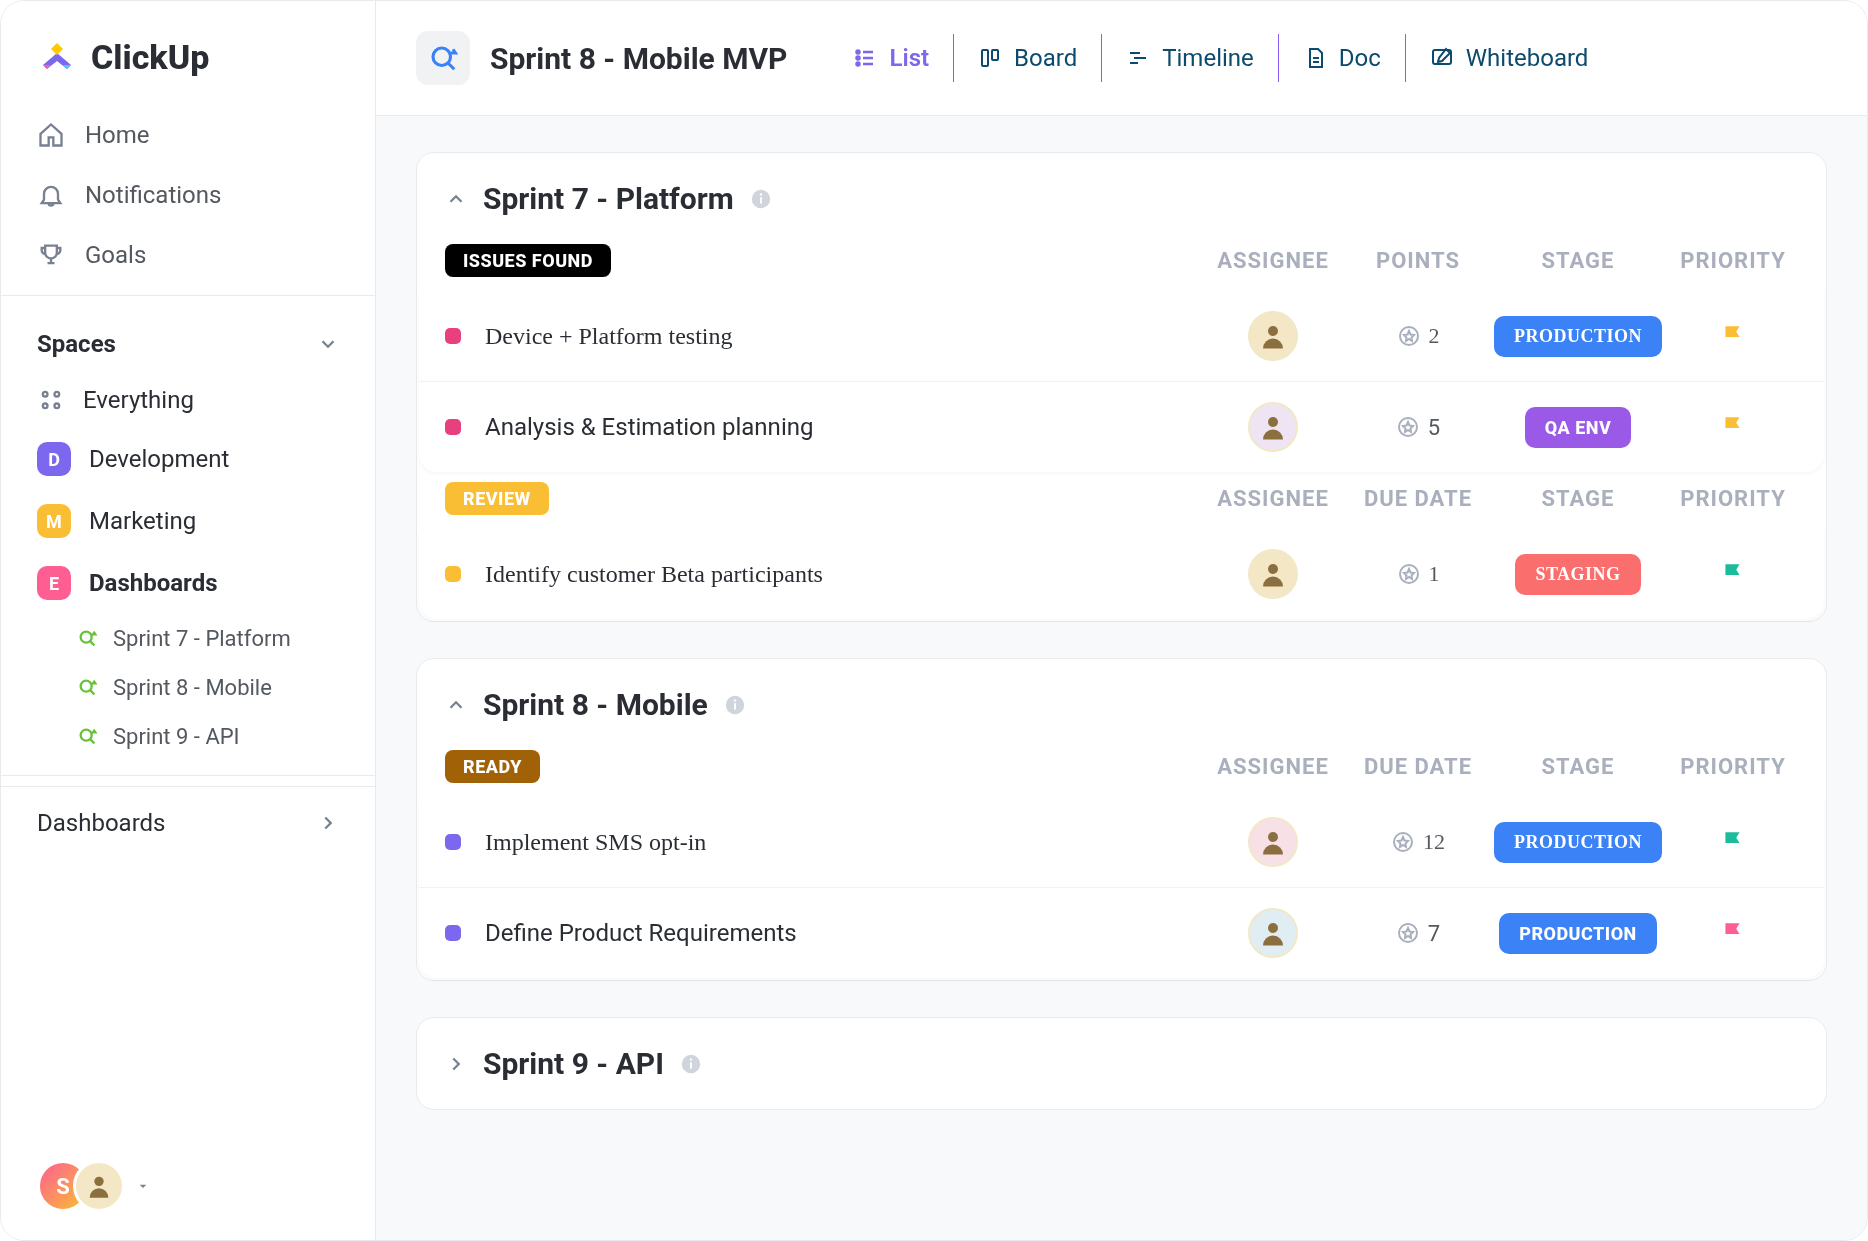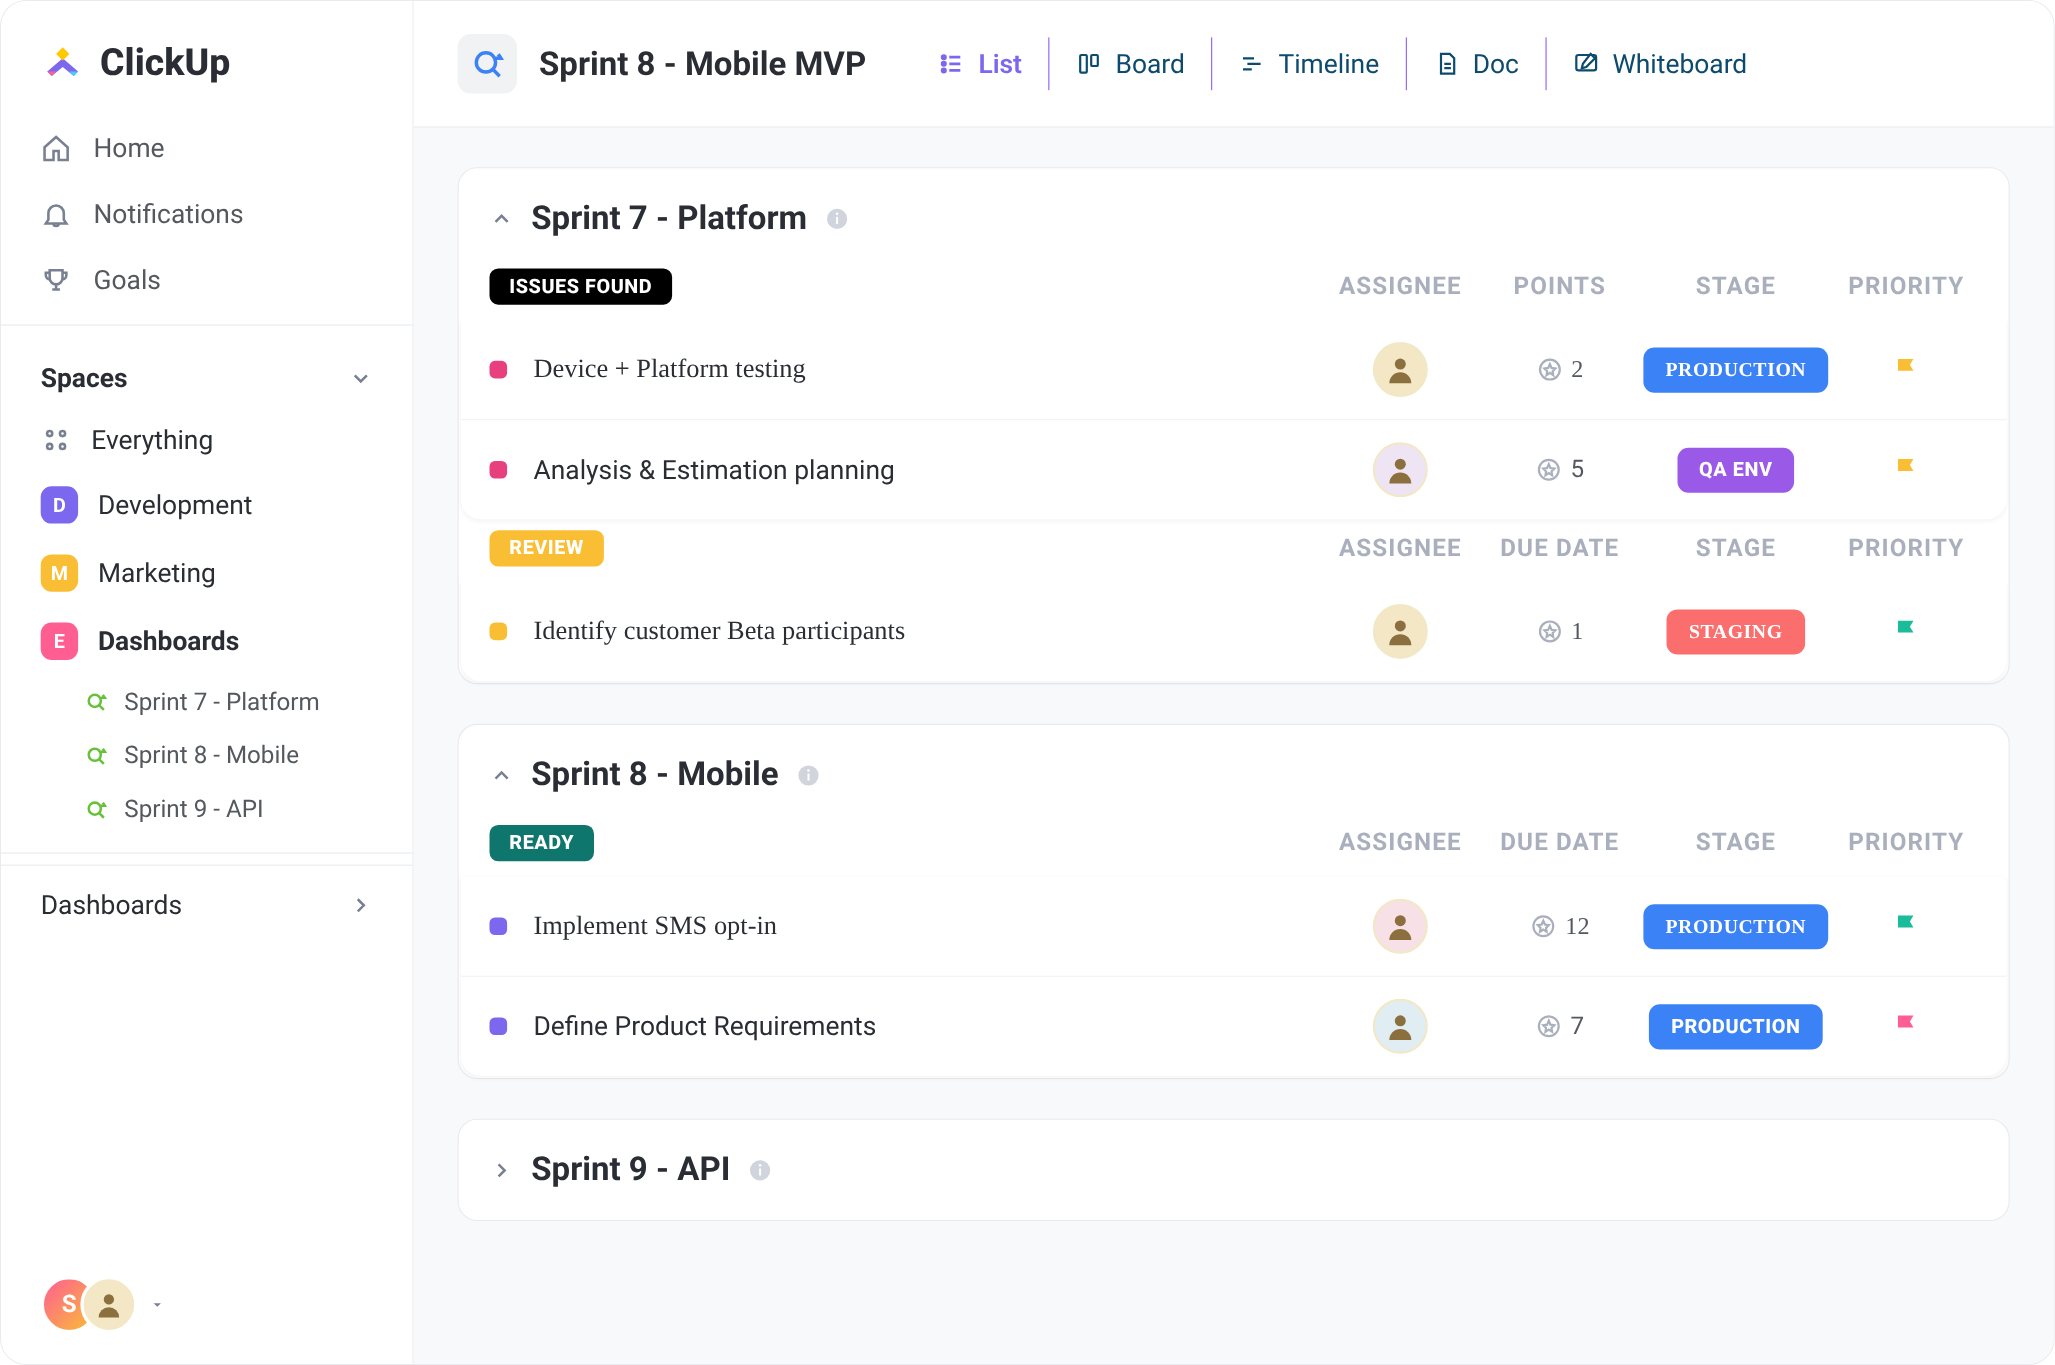--- a/index.html
+++ b/index.html
@@ -373,21 +373,21 @@
               <path d="M6 15 L12 9 L18 15"></path>
             </svg>
             <span class="sprint-title">Sprint  8  - Mobile</span>
             <svg class="info-icon" viewBox="0 0 24 24" fill="currentColor">
               <circle cx="12" cy="12" r="10" fill="#d0d4dc"></circle>
               <rect x="11" y="10" width="2" height="7" fill="#fff"></rect>
               <circle cx="12" cy="7" r="1.3" fill="#fff"></circle>
             </svg>
           </div>
           <div class="group-header">
-            <span class="status-pill" style="background:#0f766e">READY</span>
+            <span class="status-pill" style="background:#a16207">READY</span>
             <div class="col-headers">
               <span class="col-head col-assignee">ASSIGNEE</span>
               <span class="col-head col-points">DUE DATE</span>
               <span class="col-head col-stage">STAGE</span>
               <span class="col-head col-priority">PRIORITY</span>
             </div>
           </div>
           <div class="task-rows">
             <div class="task-row">
               <div class="task-dot" style="background:#7b68ee"></div>

